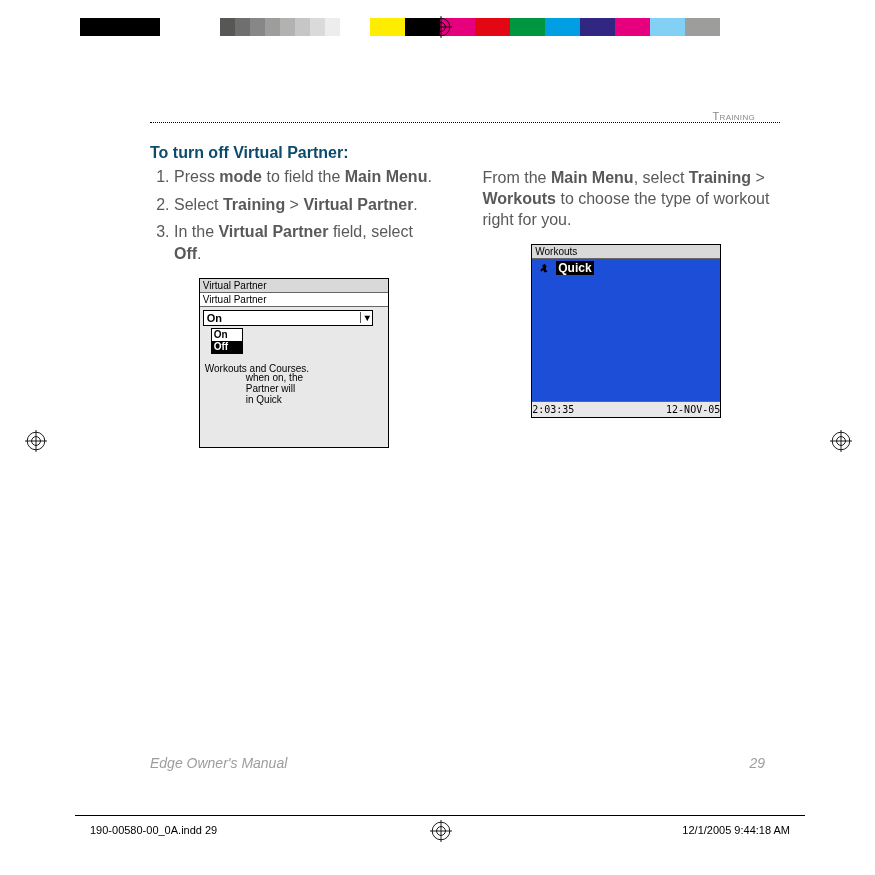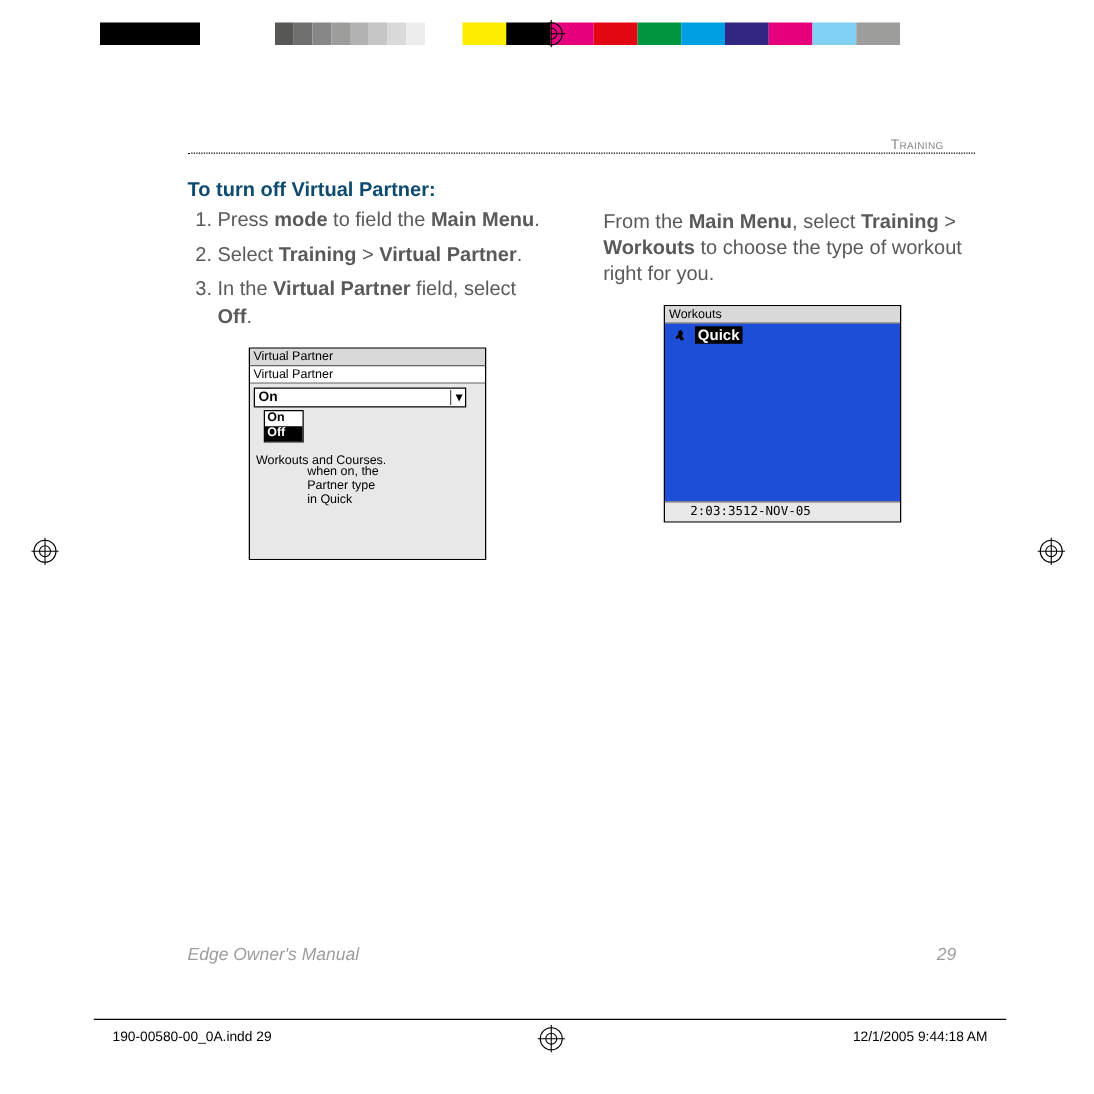--- a/index.html
+++ b/index.html
@@ -195,22 +195,23 @@
     width: 14px; height: 12px;
     display: inline-block;
     font-size: 11px;
   }
   .lcd2 .row.sel span.txt {
     background: #000; color: #fff;
     padding: 0 2px;
   }
   .lcd2 .footer {
     display: flex;
-    font-size: 10px;
-    padding: 2px 20px;
+    justify-content: space-between;
+    font-size: 10px;
+    padding: 2px 0;
     border-top: 1px solid #666;
     background: #e8e8e8;
     font-family: monospace;
   }
 
   
   .pgfooter {
     position: absolute;
     left: 150px; right: 105px;
     top: 755px;
@@ -327,21 +328,21 @@
           <div class="field-box">
             <span>On</span>
             <span class="arrow">▾</span>
           </div>
           <div class="opts">
             <div>On</div>
             <div class="sel">Off</div>
           </div>
           <div class="hint">
             <span>when on, the</span><br>
-            <span>Partner type</span><br>
+            <span>Partner will</span><br>
             <span>in Quick</span>
           </div>
           <div class="hint2">Workouts and Courses.</div>
         </div>
       </div>
     </div>
 
     <div class="col">
       <p class="body">
         <span>From the </span><span class="b">Main Menu</span><span>, select </span><span class="b">Training</span><span> &gt; </span><span class="b">Workouts</span><span> to choose the type of workout right for you.</span>

